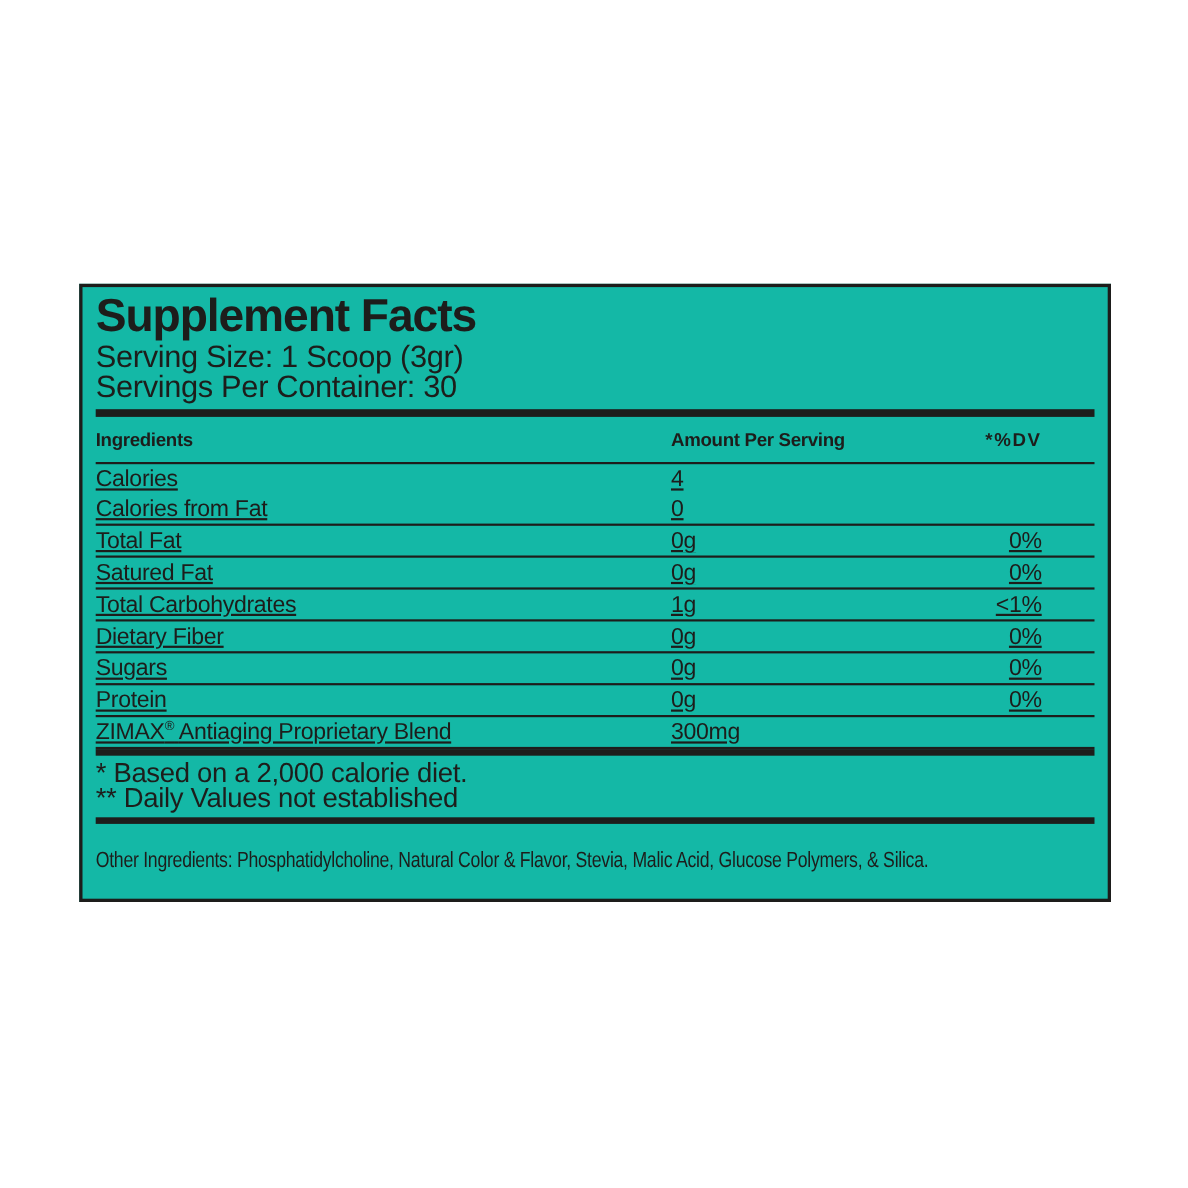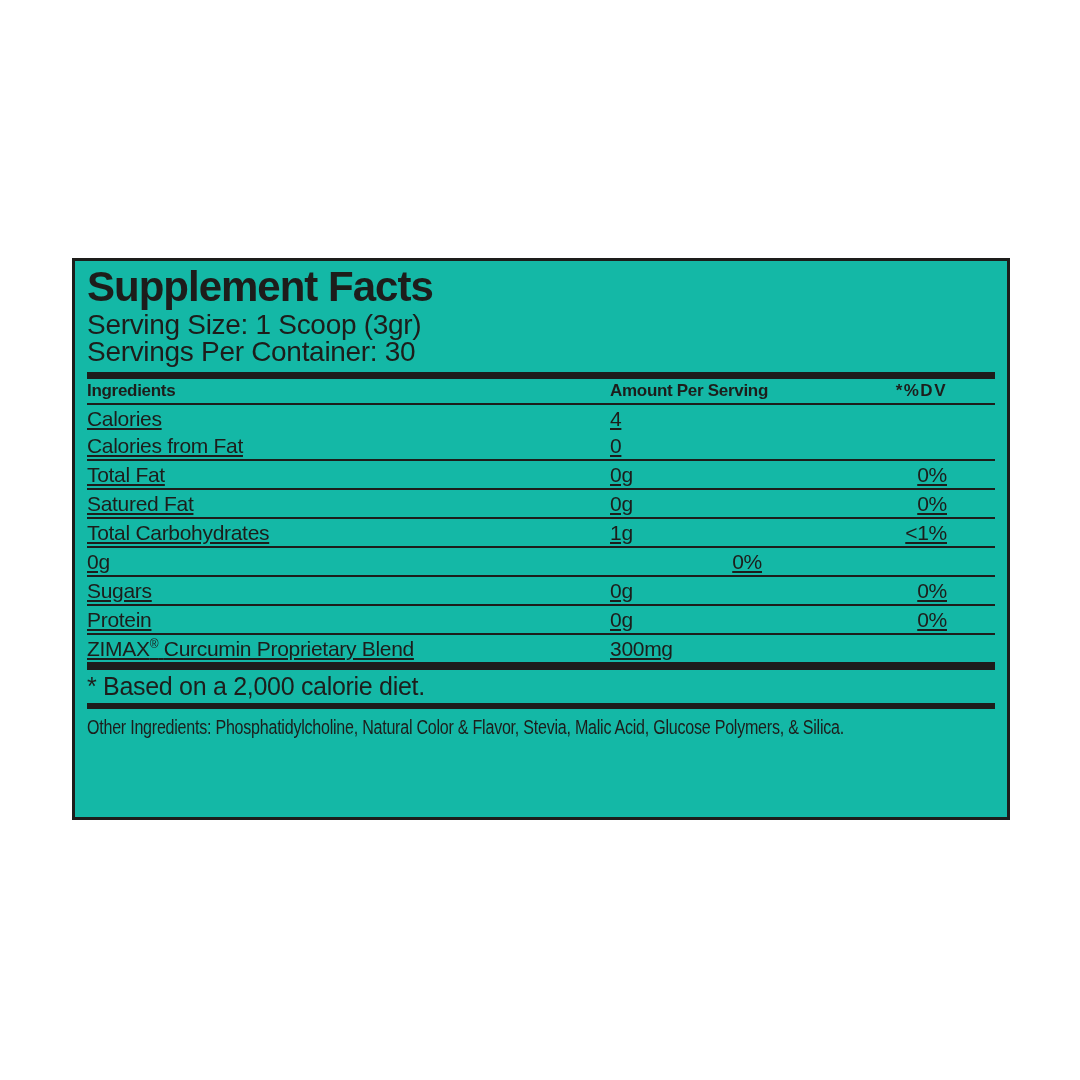--- a/index.html
+++ b/index.html
@@ -42,21 +42,21 @@
   .sep {
     height: 2px;
     background: #1d1d1b;
   }
   .grid-row {
     display: grid;
     grid-template-columns: 523px 200px 1fr;
     align-items: center;
   }
   .header-row {
-    height: 24px;
+    height: 41px;
     font-size: 17px;
     font-weight: bold;
   }
   .header-row .dv-cell { letter-spacing: 1.5px; }
   .nutrient-row {
     height: 27px;
     font-size: 21px;
     text-decoration: underline;
   }
   .amt-cell { }
@@ -72,21 +72,21 @@
     transform: scaleX(0.857);
     transform-origin: 0 0;
     font-size: 21px;
     line-height: 24px;
   }
   .footnotes { padding: 5px 0 5px 0; }
   .footnote-line {
     font-size: 25px;
     line-height: 23px;
   }
-  .other-wrap { padding-top: 6px; overflow: hidden; }
+  .other-wrap { padding-top: 6px; overflow: hidden; margin-top: 15px; }
   .condense-other {
     width: 1130px;
     transform: scaleX(0.803);
     transform-origin: 0 0;
     font-size: 20px;
     line-height: 24px;
     white-space: nowrap;
   }
 </style>
 </head>
@@ -142,20 +142,21 @@
 
   <div class="grid-row nutrient-row">
     <div>Total Carbohydrates</div>
     <div class="amt-cell">1g</div>
     <div class="dv-cell">&lt;1%</div>
   </div>
 
   <div class="sep"></div>
 
   <div class="grid-row nutrient-row">
+    <div>Dietary Fiber</div>
     <div class="amt-cell">0g</div>
     <div class="dv-cell">0%</div>
   </div>
 
   <div class="sep"></div>
 
   <div class="grid-row nutrient-row">
     <div>Sugars</div>
     <div class="amt-cell">0g</div>
     <div class="dv-cell">0%</div>
@@ -165,32 +166,33 @@
 
   <div class="grid-row nutrient-row">
     <div>Protein</div>
     <div class="amt-cell">0g</div>
     <div class="dv-cell">0%</div>
   </div>
 
   <div class="sep"></div>
 
   <div class="grid-row nutrient-row">
-    <div><span>ZIMAX</span><sup class="reg">®</sup> <span>Curcumin Proprietary Blend</span></div>
+    <div><span>ZIMAX</span><sup class="reg">®</sup> <span>Antiaging Proprietary Blend</span></div>
     <div class="amt-cell">300mg</div>
     <div class="dv-cell"></div>
   </div>
 
   <div class="sep"></div>
 
 
   <div class="bar-mid"></div>
 
   <div class="footnotes">
     <div class="footnote-line">* Based on a 2,000 calorie diet.</div>
+    <div class="footnote-line">** Daily Values not established</div>
   </div>
 
   <div class="bar-mid"></div>
 
   <div class="other-wrap">
     <div class="condense-other">Other Ingredients: Phosphatidylcholine, Natural Color &amp; Flavor, Stevia, Malic Acid, Glucose Polymers, &amp; Silica.</div>
   </div>
 
 </div>
 

